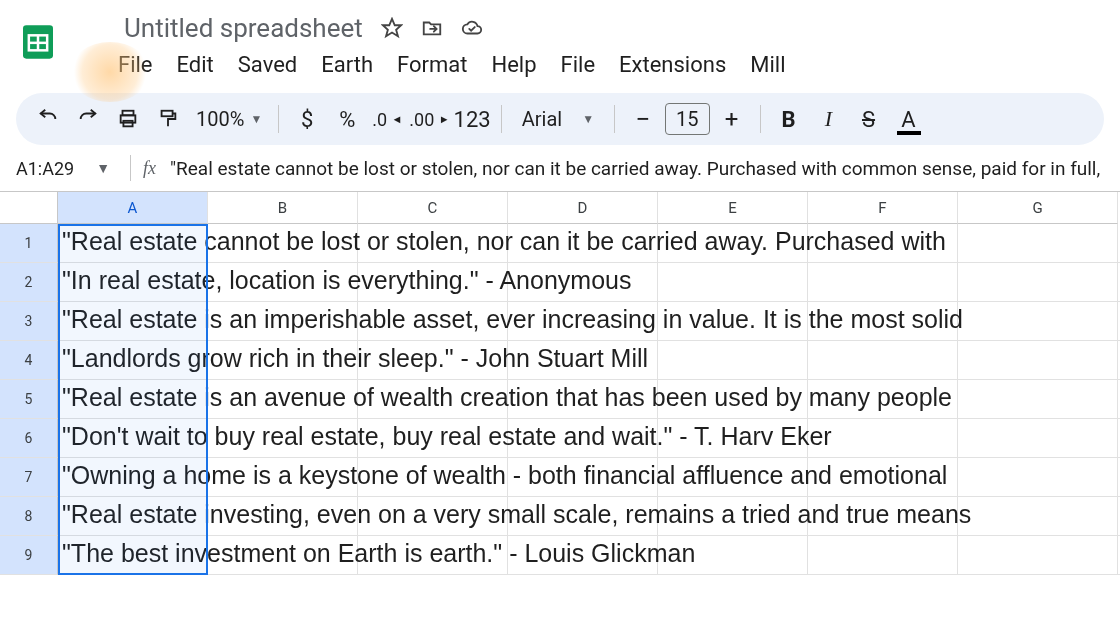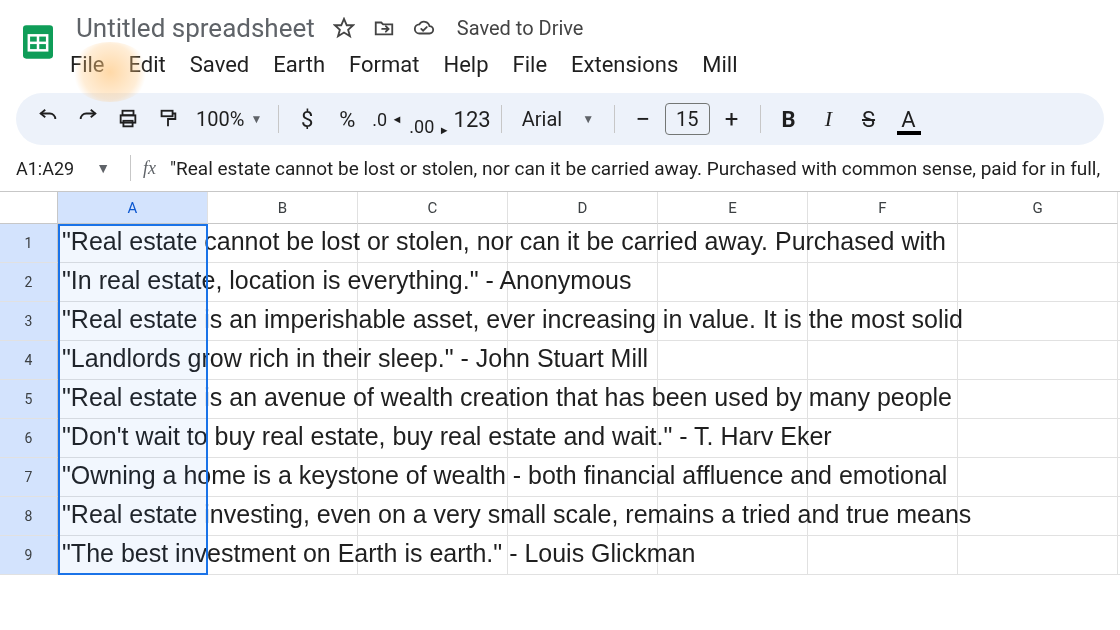--- a/index.html
+++ b/index.html
@@ -17,21 +17,21 @@
     align-items: flex-start;
     padding: 8px 16px 0 16px;
     gap: 10px;
   }
   .logo {
     width: 44px; height: 56px;
     display:flex; align-items:center; justify-content:center;
     margin-top: 6px;
   }
   .logo svg { width: 40px; height: 40px; }
-  .titlebar { flex: 1; }
+  .titlebar { flex: 1; margin-left: 48px; }
   .title-row {
     display:flex; align-items:center; gap: 12px;
     height: 40px;
   }
   .doc-title {
     font-size: 26px;
     color: #5f6368;
     padding: 2px 6px;
   }
   .title-icons { display:flex; align-items:center; gap: 18px; color:#444; }
@@ -198,21 +198,20 @@
               <path d="M3 6h6l2 2h10v11H3z"></path>
               <path d="M10 13h6M14 10l3 3-3 3" stroke-linecap="round"></path>
             </svg>
           </div>
         <div class="ic">
             <svg width="26" height="22" viewBox="0 0 24 24" fill="none" stroke="#444" stroke-width="2">
               <path d="M7 18a5 5 0 010-10 6 6 0 0111 2 4 4 0 010 8H7z"></path>
               <path d="M9 13l2 2 4-4" stroke-linecap="round"></path>
             </svg>
           </div>
-        <div class="save-status">Saved to Drive</div>
       </div>
     </div>
     <div class="menubar">
       <div class="menu-item">File</div>
       <div class="menu-item">Edit</div>
       <div class="menu-item">Saved</div>
       <div class="menu-item">Earth</div>
       <div class="menu-item">Format</div>
       <div class="menu-item">Help</div>
       <div class="menu-item">File</div>
@@ -249,21 +248,21 @@
       </svg>
     </div>
   <div class="zoom">
       <span>100%</span>
       <span style="font-size:12px;color:#5f6368;">▼</span>
     </div>
   <div class="tsep"></div>
   <div class="tbtn" style="font-size:22px;">$</div>
   <div class="tbtn" style="font-size:22px;">%</div>
   <div class="tbtn" style="font-size:18px;">.0&nbsp;<span style="font-size:11px;">◄</span></div>
-  <div class="tbtn" style="font-size:18px;align-items:flex-end;">.00&nbsp;<span style="font-size:11px;">►</span></div>
+  <div class="tbtn" style="font-size:18px;">.00&nbsp;<span style="font-size:11px;">►</span></div>
   <div class="tbtn" style="font-size:22px;">123</div>
   <div class="tsep"></div>
   <div class="fontname">
       <span>Arial</span>
       <span style="font-size:12px;color:#5f6368;">▼</span>
     </div>
   <div class="tsep"></div>
   <div class="tbtn" style="font-size:26px;">−</div>
   <div class="fontsize">15</div>
   <div class="tbtn" style="font-size:24px;">+</div>

